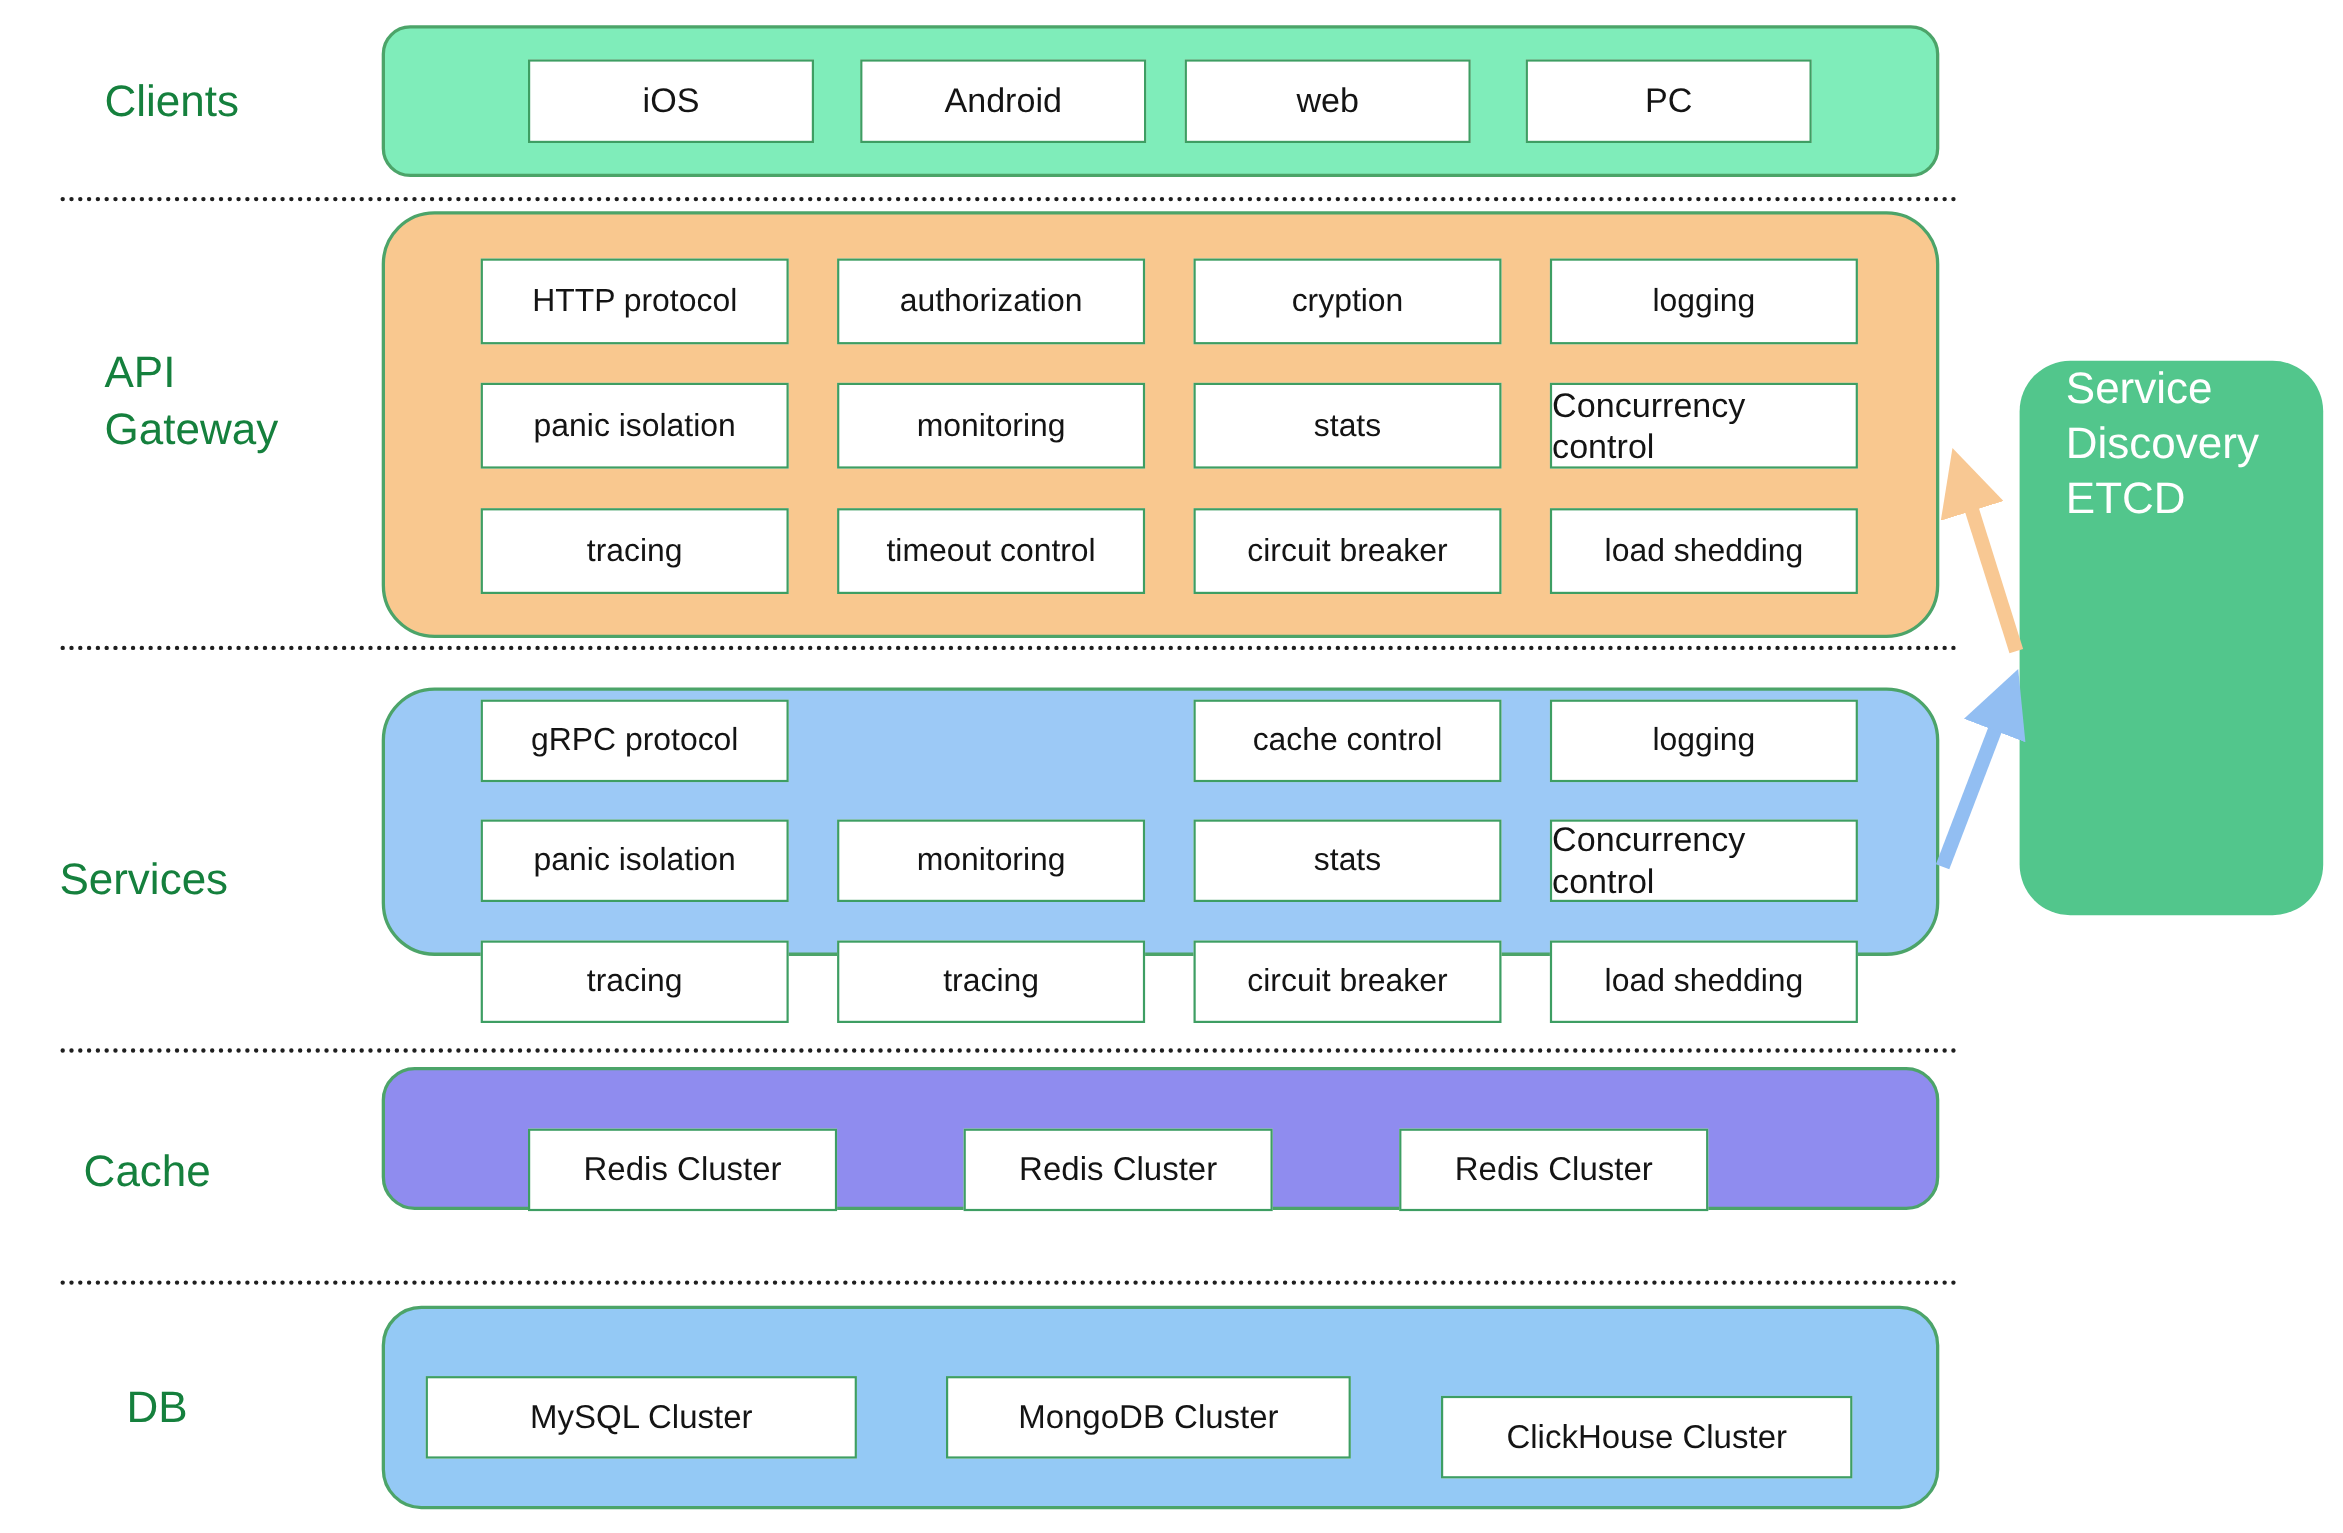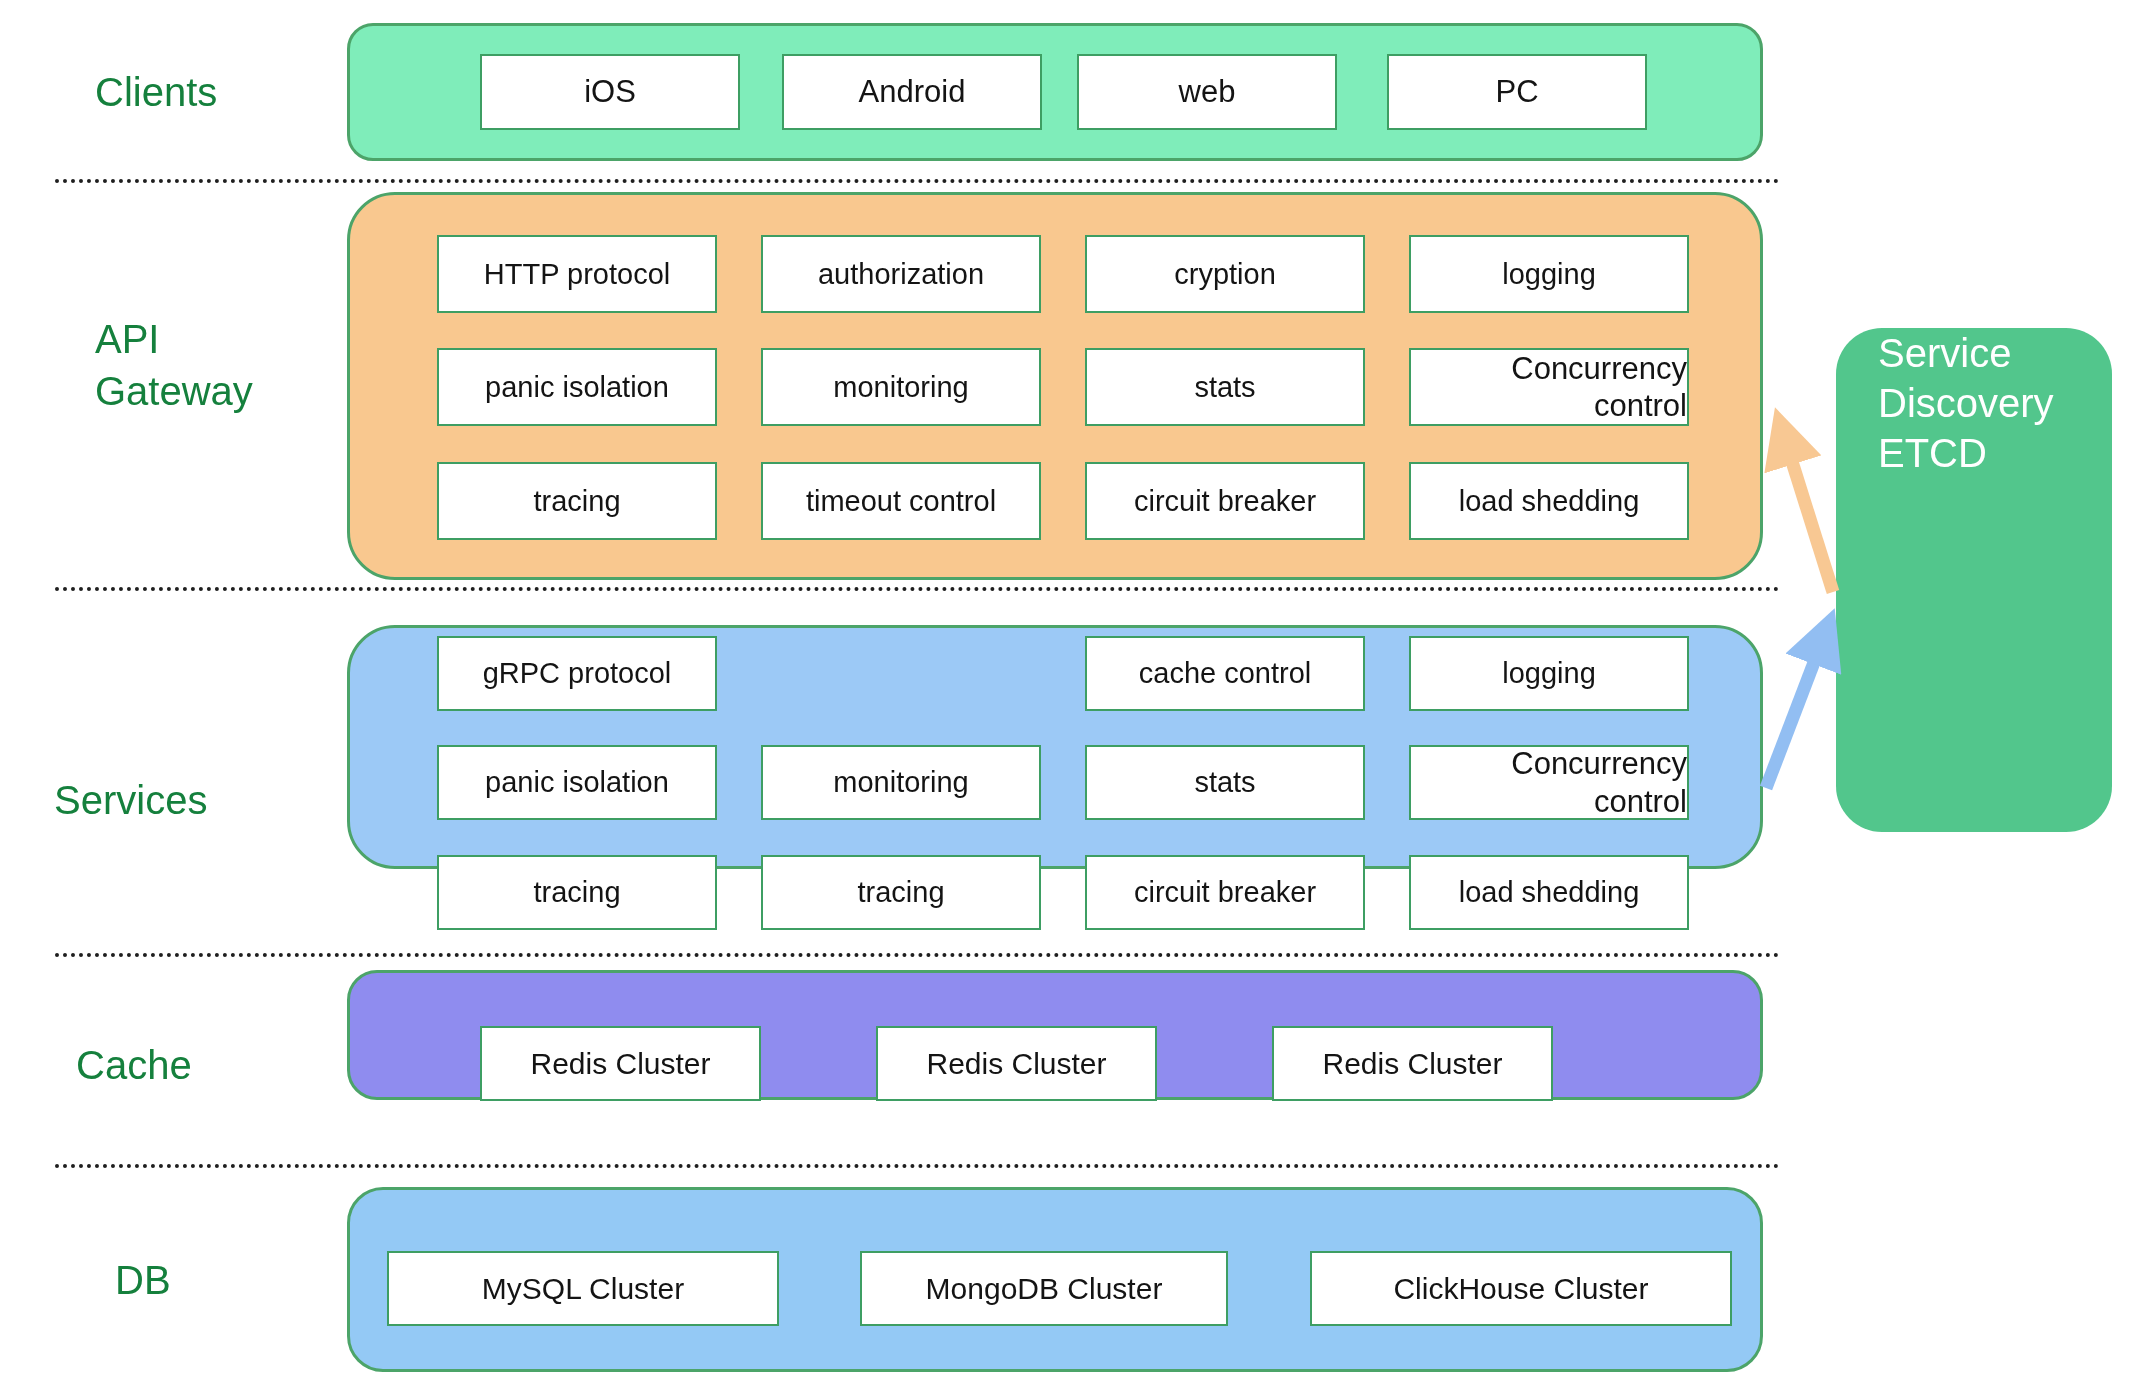--- a/index.html
+++ b/index.html
@@ -20,21 +20,21 @@
   #cache-box{top:970px;height:130px;border-radius:30px;background:var(--cache_fill);}
   #db-box{top:1187px;height:185px;border-radius:36px;background:var(--db_fill);}
   #etcd-box{
     position:absolute;left:1836px;top:328px;width:276px;height:504px;border-radius:46px;
     background:var(--etcd_fill);display:flex;flex-direction:column;justify-content:flex-start;
     box-sizing:border-box;padding-left:42px;
   }
   #etcd-box .etcd-line{color:#ffffff;font-size:40px;line-height:50px;}
   .cell{
     position:absolute;background:#ffffff;border:2px solid var(--inner_border);
-    display:flex;align-items:center;justify-content:center;text-align:right;
+    display:flex;align-items:center;justify-content:center;text-align:left;
     font-size:29px;box-sizing:border-box;
   }
   .cell.small{font-size:31px;line-height:1.2;}
   
   .c1{left:87px;width:280px;}
   .c2{left:411px;width:280px;}
   .c3{left:735px;width:280px;}
   .c4{left:1059px;width:280px;}
   
   .ar1{top:40px;height:78px;}
@@ -47,21 +47,21 @@
   
   .client-item{top:28px;height:76px;width:260px;font-size:31px;}
   .ci1{left:130px;}.ci2{left:432px;}.ci3{left:727px;}.ci4{left:1037px;}
   
   .cache-item{top:53px;height:75px;width:281px;font-size:30px;}
   .ca1{left:130px;}.ca2{left:526px;}.ca3{left:922px;}
   
   .db-item{top:61px;height:75px;font-size:30px;}
   .db1{left:37px;width:392px;}
   .db2{left:510px;width:368px;}
-  .db3{left:960px;width:422px;}
+  .db3{left:960px;width:374px;margin-top:18px;}
   .sep{
     position:absolute;left:55px;width:1725px;height:0;
     border-top:4px dotted #1f1f1f;
   }
   #sep1{top:179px;}
   #sep2{top:587px;}
   #sep3{top:953px;}
   #sep4{top:1164px;}
   #arrow-layer{position:absolute;left:0;top:0;pointer-events:none;}
   .arrow-orange{stroke:var(--arrow_orange);}

